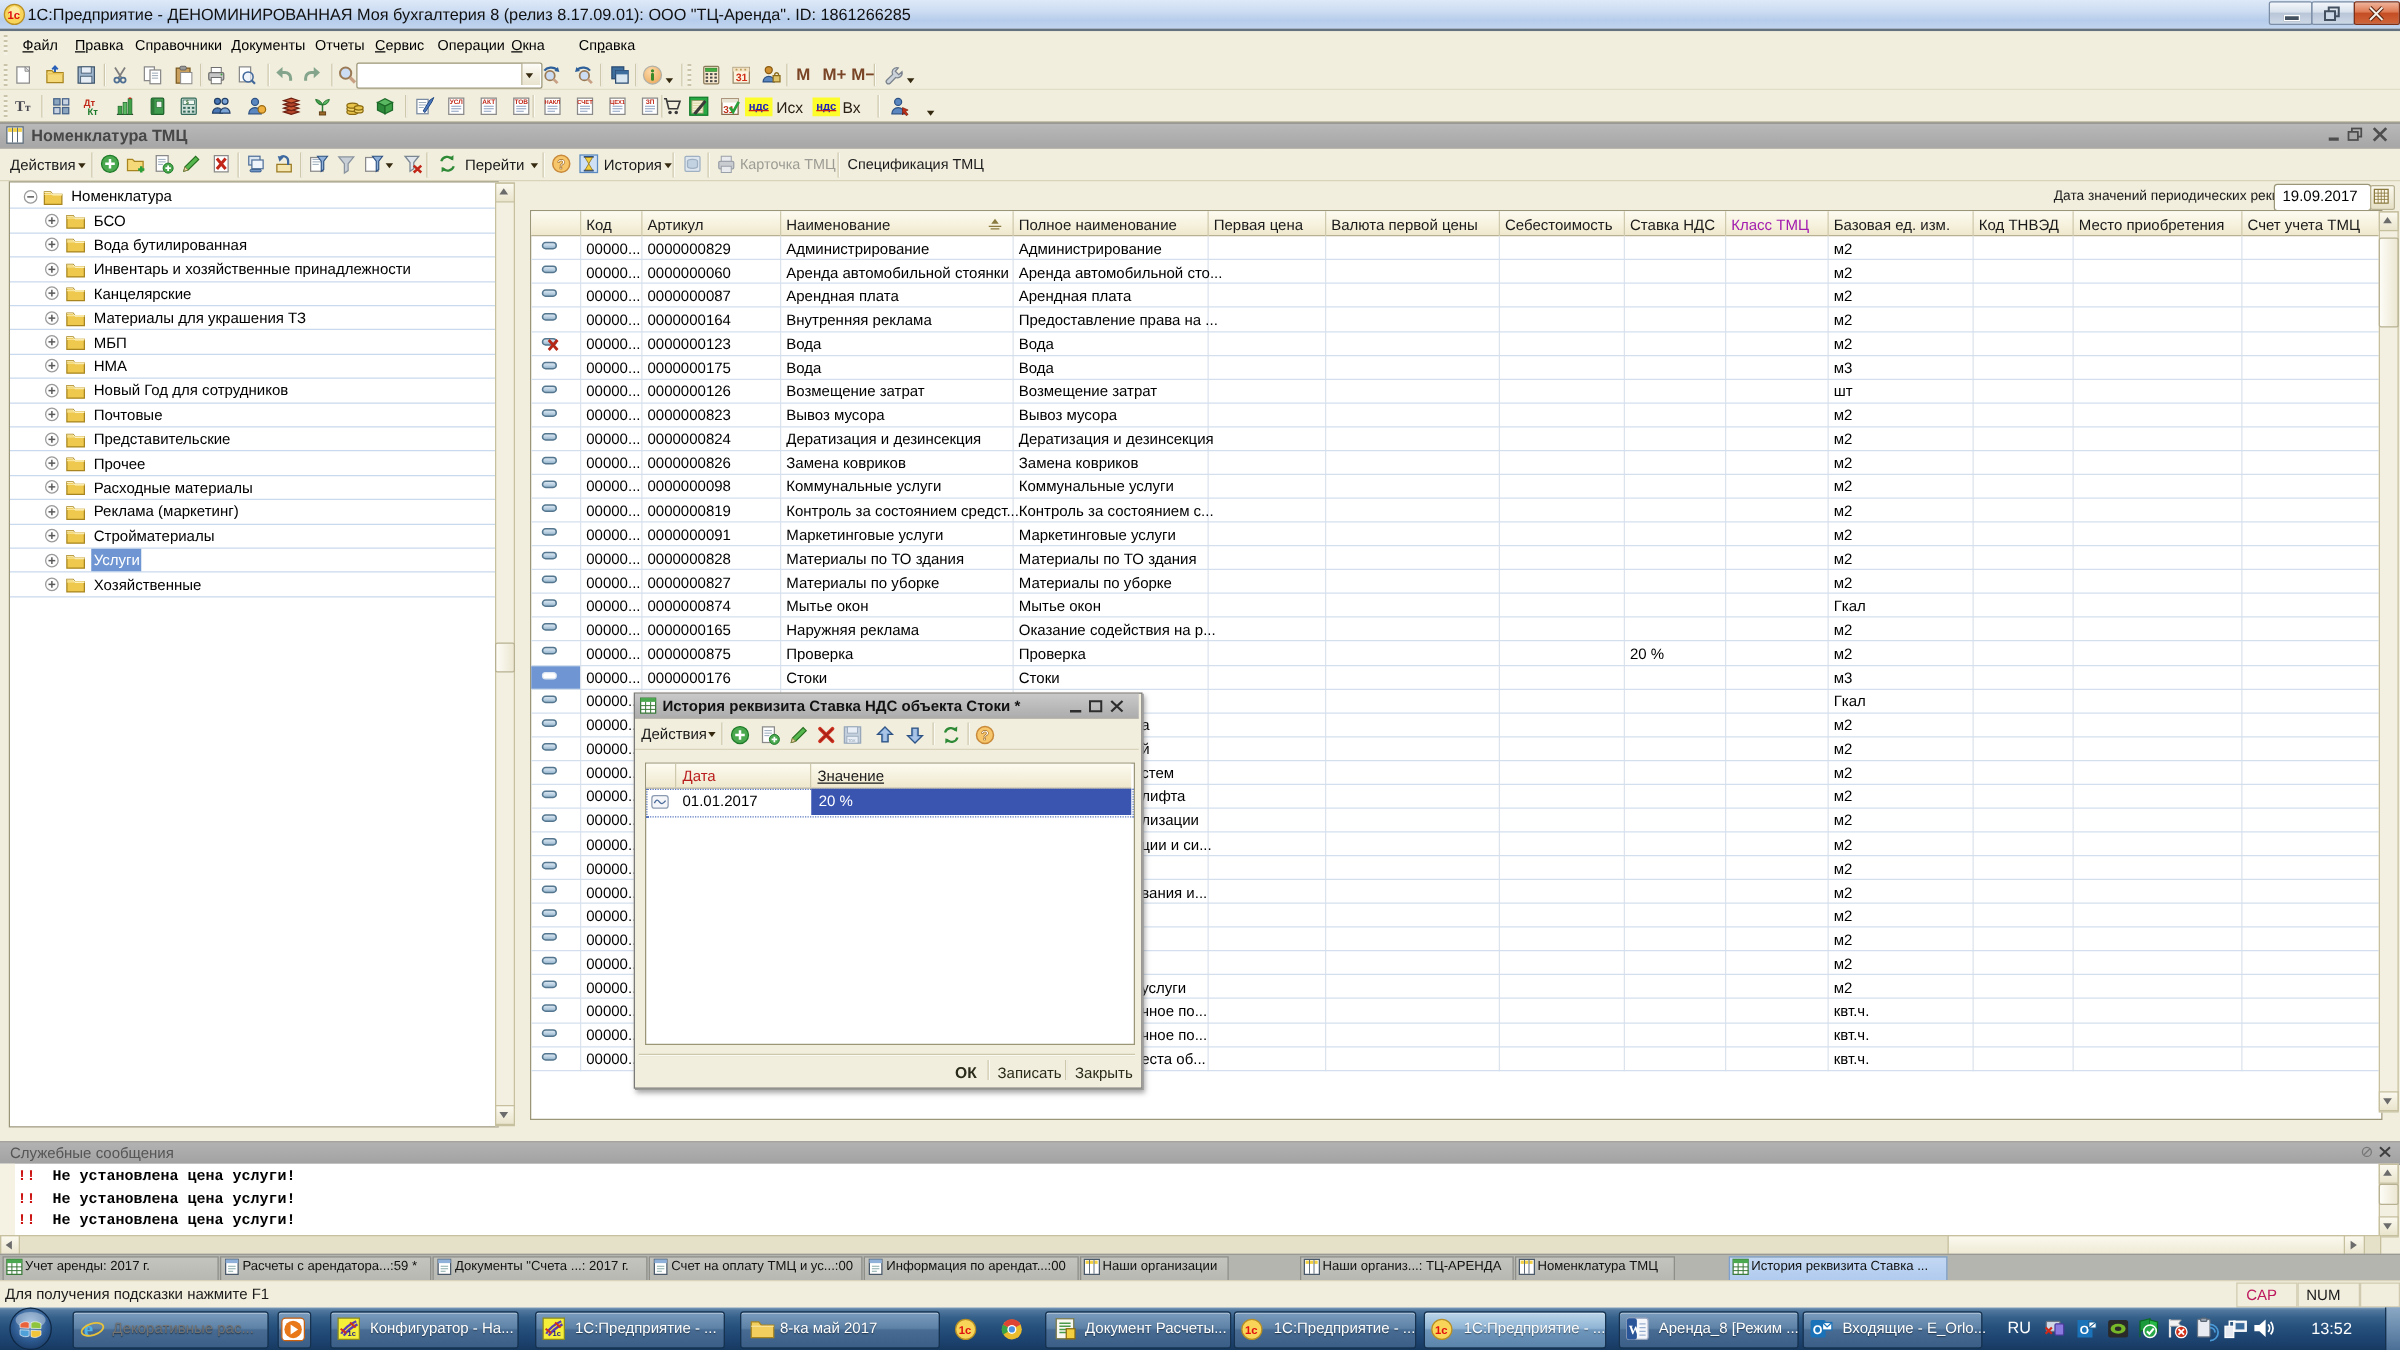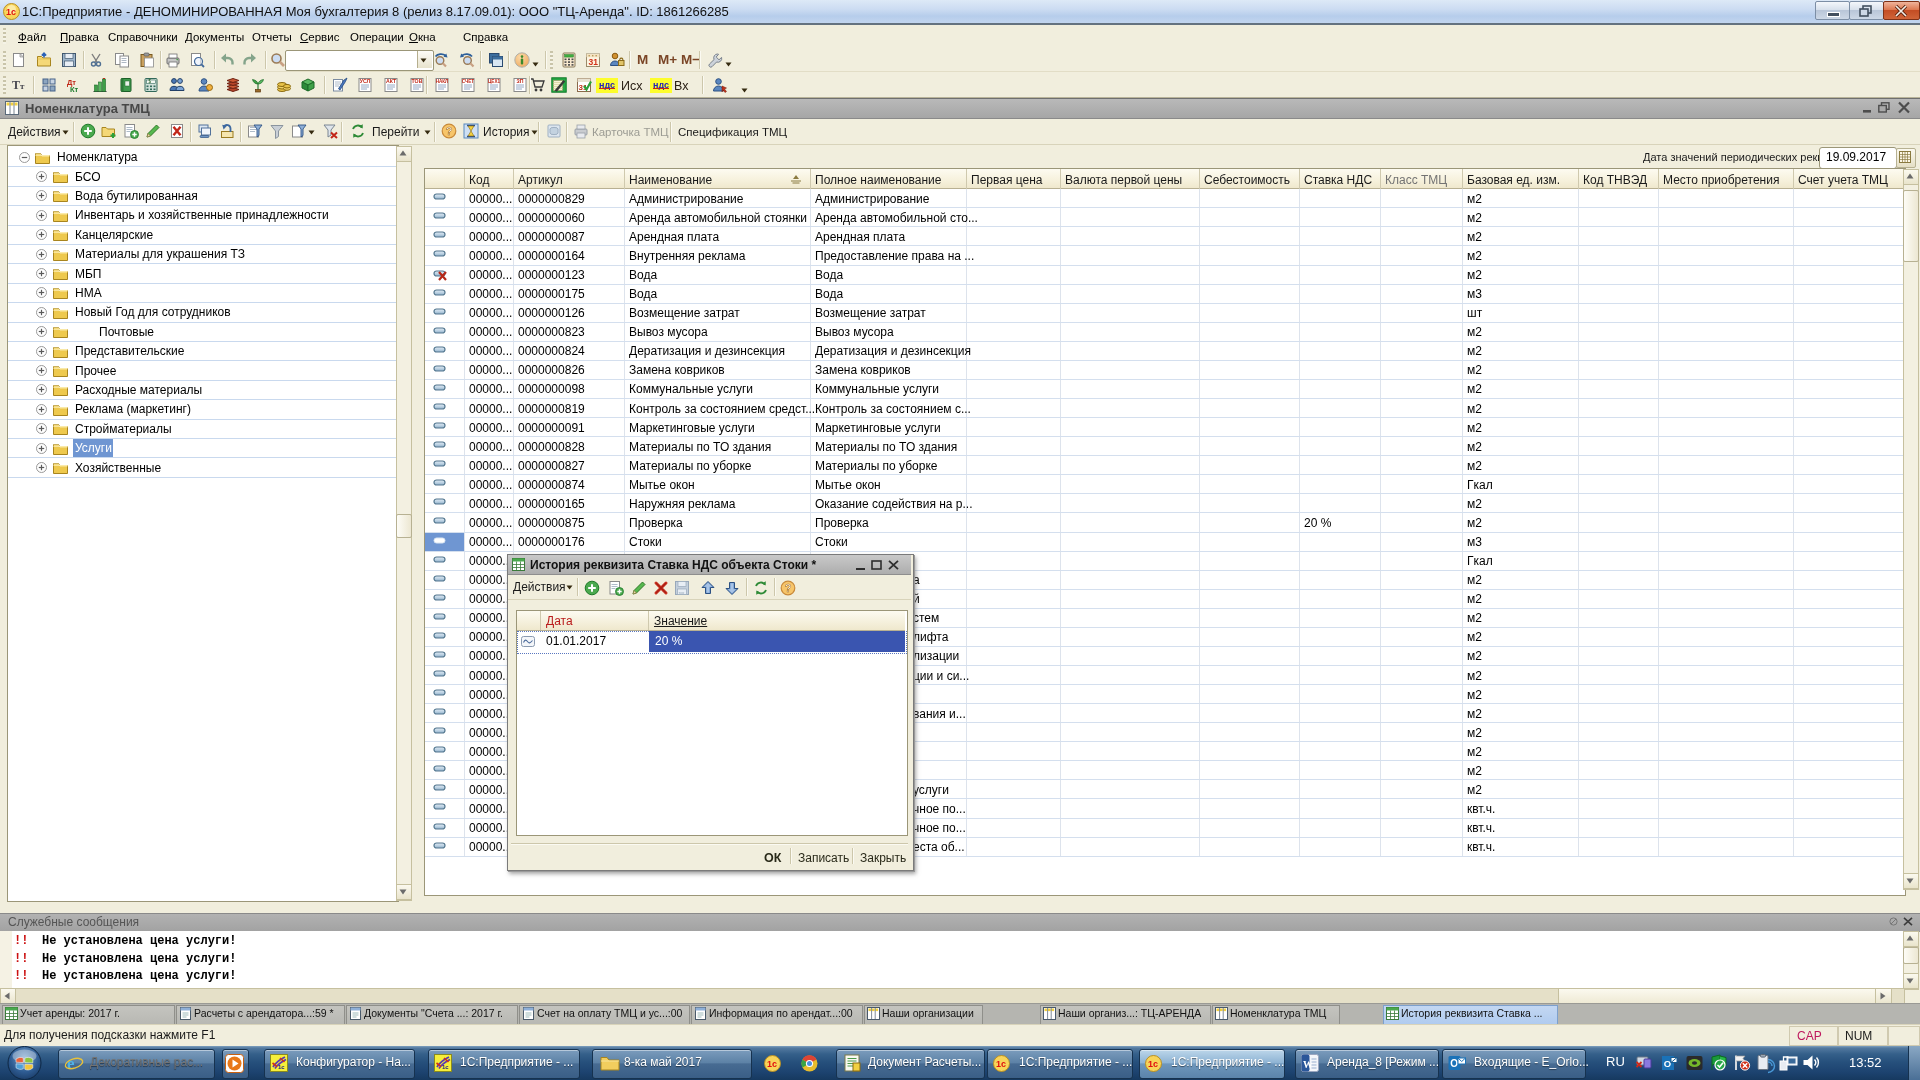--- a/index.html
+++ b/index.html
@@ -575,21 +575,21 @@
 <svg style="left:36px;top:326.2px" width="11" height="11" viewBox="0 0 11 11">
     <circle cx="5.5" cy="5.5" r="5" fill="#fdfdfd" stroke="#9a9a9a"></circle>
     <path d="M2.8 5.5 h5.4" stroke="#5a5a5a" stroke-width="1.2"></path>
     <path d="M5.5 2.8 v5.4" stroke="#5a5a5a" stroke-width="1.2"></path>
   </svg>
 <svg style="left:53px;top:325.2px" width="15" height="13" viewBox="0 0 15 13">
     <path d="M0.5 2.5 h5 l1.5 2 h7.5 v8 h-14 Z" fill="#eec94e" stroke="#a8851f"></path>
     <path d="M0.5 4.5 h14" stroke="#f8e49a" stroke-width="1"></path>
     <path d="M0.5 3 h5 l1.5 2 h7.5" fill="none" stroke="#fdf2c0" stroke-width="0.8"></path>
   </svg>
-<div class="t" style="left:75px;top:324.8px;font-size:12px;color:#000;margin-left:24px;">Почтовые</div>
+<div class="t" style="left:75px;top:324.8px;font-size:12px;color:#000;">Почтовые</div>
 <div class="a" style="left:8px;top:360.3px;width:388px;height:1px;background:#c9d9ee;"></div>
 <svg style="left:36px;top:345.6px" width="11" height="11" viewBox="0 0 11 11">
     <circle cx="5.5" cy="5.5" r="5" fill="#fdfdfd" stroke="#9a9a9a"></circle>
     <path d="M2.8 5.5 h5.4" stroke="#5a5a5a" stroke-width="1.2"></path>
     <path d="M5.5 2.8 v5.4" stroke="#5a5a5a" stroke-width="1.2"></path>
   </svg>
 <svg style="left:53px;top:344.6px" width="15" height="13" viewBox="0 0 15 13">
     <path d="M0.5 2.5 h5 l1.5 2 h7.5 v8 h-14 Z" fill="#eec94e" stroke="#a8851f"></path>
     <path d="M0.5 4.5 h14" stroke="#f8e49a" stroke-width="1"></path>
     <path d="M0.5 3 h5 l1.5 2 h7.5" fill="none" stroke="#fdf2c0" stroke-width="0.8"></path>
@@ -698,21 +698,21 @@
 <div class="t" style="left:815px;top:173.0px;font-size:12px;color:#1a1a1a;">Полное наименование</div>
 <div class="a" style="left:966px;top:169.0px;width:1px;height:20.2px;background:#cfc9ae;"></div>
 <div class="t" style="left:971px;top:173.0px;font-size:12px;color:#1a1a1a;">Первая цена</div>
 <div class="a" style="left:1060px;top:169.0px;width:1px;height:20.2px;background:#cfc9ae;"></div>
 <div class="t" style="left:1065px;top:173.0px;font-size:12px;color:#1a1a1a;">Валюта первой цены</div>
 <div class="a" style="left:1199px;top:169.0px;width:1px;height:20.2px;background:#cfc9ae;"></div>
 <div class="t" style="left:1204px;top:173.0px;font-size:12px;color:#1a1a1a;">Себестоимость</div>
 <div class="a" style="left:1299px;top:169.0px;width:1px;height:20.2px;background:#cfc9ae;"></div>
 <div class="t" style="left:1304px;top:173.0px;font-size:12px;color:#1a1a1a;">Ставка НДС</div>
 <div class="a" style="left:1380px;top:169.0px;width:1px;height:20.2px;background:#cfc9ae;"></div>
-<div class="t" style="left:1385px;top:173.0px;font-size:12px;color:#737373;text-align:right;">Класс ТМЦ</div>
+<div class="t" style="left:1385px;top:173.0px;font-size:12px;color:#a21caf;text-align:right;">Класс ТМЦ</div>
 <div class="a" style="left:1462px;top:169.0px;width:1px;height:20.2px;background:#cfc9ae;"></div>
 <div class="t" style="left:1467px;top:173.0px;font-size:12px;color:#1a1a1a;">Базовая ед. изм.</div>
 <div class="a" style="left:1578px;top:169.0px;width:1px;height:20.2px;background:#cfc9ae;"></div>
 <div class="t" style="left:1583px;top:173.0px;font-size:12px;color:#1a1a1a;">Код ТНВЭД</div>
 <div class="a" style="left:1658px;top:169.0px;width:1px;height:20.2px;background:#cfc9ae;"></div>
 <div class="t" style="left:1663px;top:173.0px;font-size:12px;color:#1a1a1a;">Место приобретения</div>
 <div class="a" style="left:1793px;top:169.0px;width:1px;height:20.2px;background:#cfc9ae;"></div>
 <div class="t" style="left:1798px;top:173.0px;font-size:12px;color:#1a1a1a;">Счет учета ТМЦ</div>
 <svg style="left:790px;top:175px" width="12" height="9" viewBox="0 0 12 9">
     <path d="M6 0 L9 4 L3 4 Z" fill="#8a7a40"></path>

